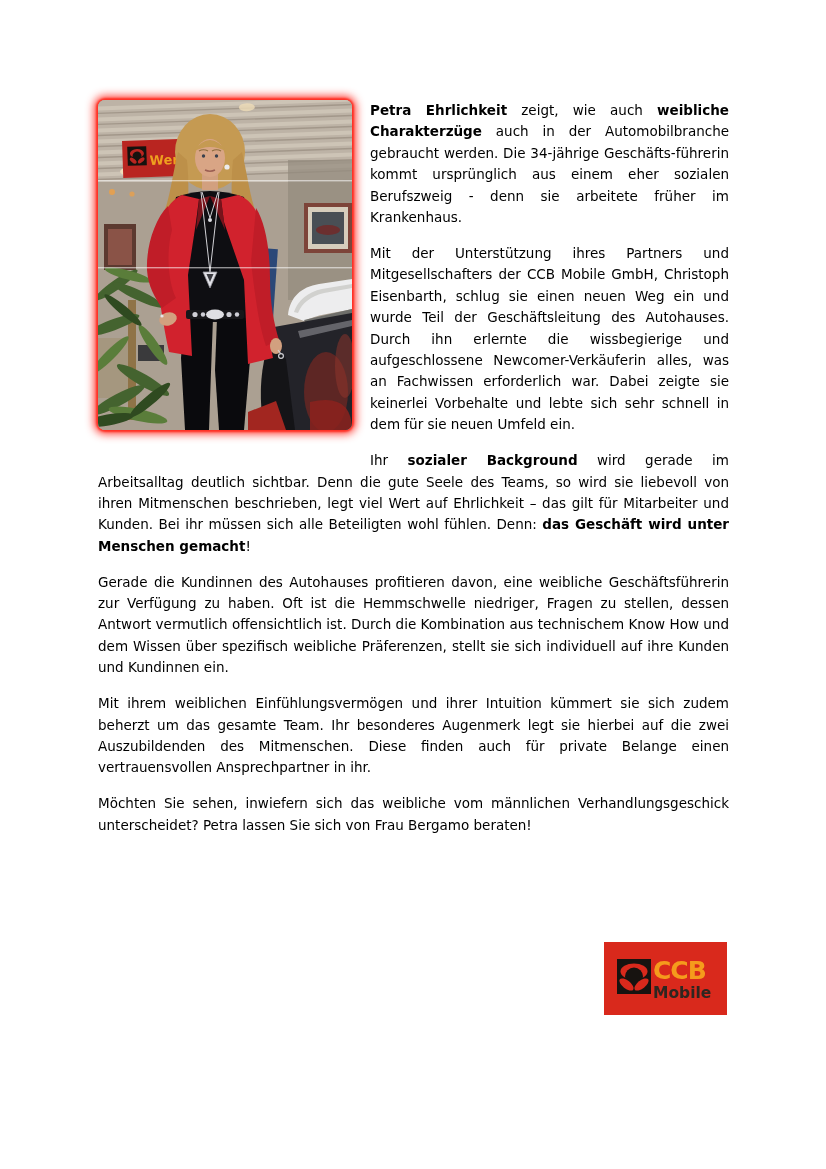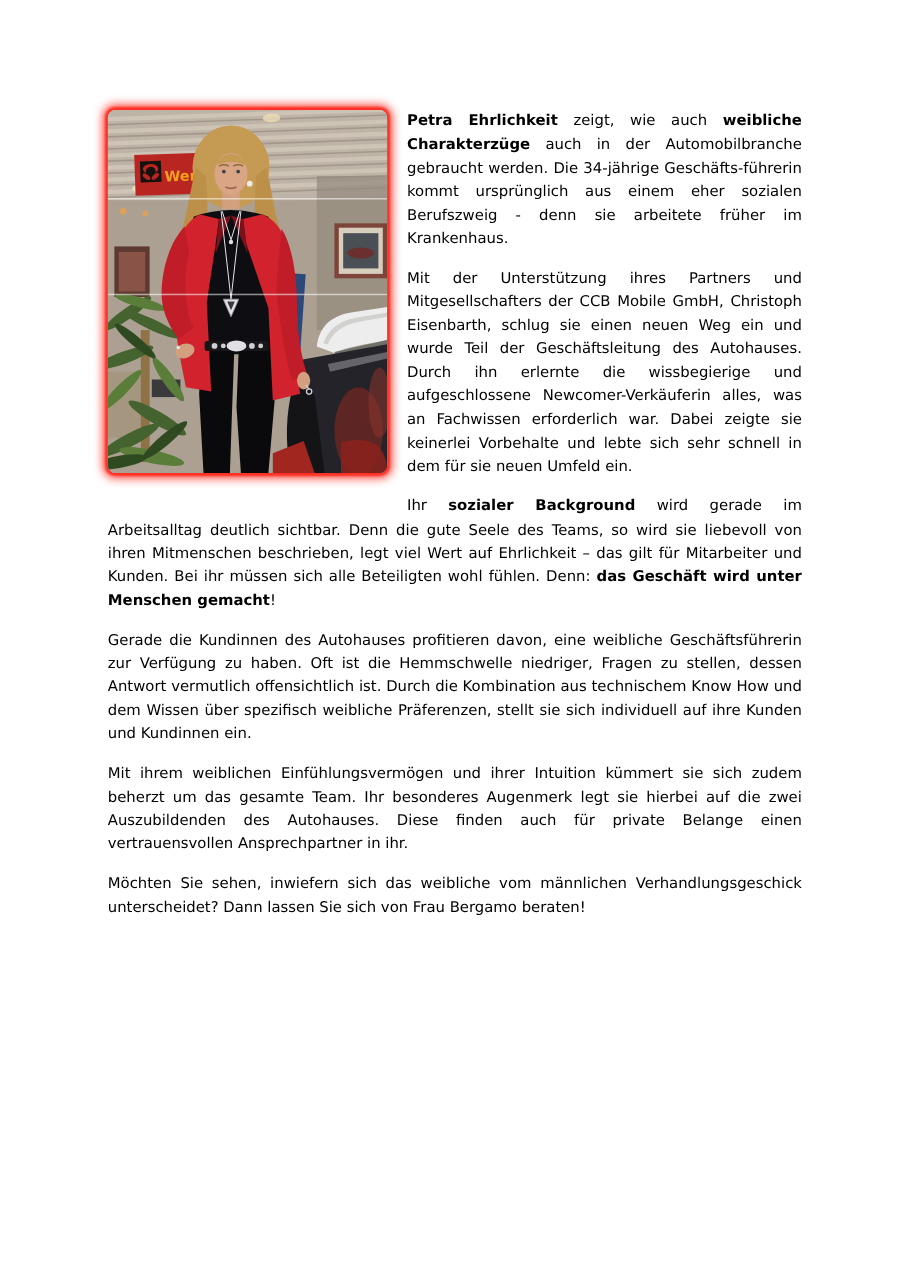--- a/index.html
+++ b/index.html
@@ -178,19 +178,34 @@
     </figure>
 
     <p class="para"><b>Petra Ehrlichkeit</b><span> zeigt, wie auch </span><b>weibliche Charakterzüge</b><span> auch in der Automobilbranche gebraucht werden. Die 34-jährige Geschäfts-führerin kommt ursprünglich aus einem eher sozialen Berufszweig -  denn sie arbeitete früher im Krankenhaus.</span></p>
 
     <p class="para"><span>Mit der Unterstützung ihres Partners und Mitgesellschafters der CCB Mobile GmbH, Christoph Eisenbarth, schlug sie einen neuen Weg ein und wurde Teil der Geschäftsleitung des Autohauses. Durch ihn erlernte die wissbegierige und aufgeschlossene Newcomer-Verkäuferin alles, was an Fachwissen erforderlich war. Dabei zeigte sie keinerlei Vorbehalte und lebte sich sehr schnell in dem für sie neuen Umfeld ein.</span></p>
 
     <p class="para"><span>Ihr </span><b>sozialer Background</b><span> wird gerade im Arbeitsalltag deutlich sichtbar. Denn die gute Seele des Teams, so wird sie liebevoll von ihren Mitmenschen beschrieben, legt viel Wert auf Ehrlichkeit – das gilt für Mitarbeiter und Kunden. Bei ihr müssen sich alle Beteiligten wohl fühlen. Denn: </span><b>das Geschäft wird unter Menschen gemacht</b><span>!</span></p>
 
     <p class="para"><span>Gerade die Kundinnen des Autohauses profitieren davon, eine weibliche Geschäftsführerin zur Verfügung zu haben. Oft ist die Hemmschwelle niedriger, Fragen zu stellen, dessen Antwort vermutlich offensichtlich ist. Durch die Kombination aus technischem Know How und dem Wissen über spezifisch weibliche Präferenzen, stellt sie sich individuell auf ihre Kunden und Kundinnen ein.</span></p>
 
-    <p class="para"><span>Mit ihrem weiblichen Einfühlungsvermögen und ihrer Intuition kümmert sie sich zudem beherzt um das gesamte Team.  Ihr besonderes Augenmerk legt sie hierbei auf die zwei Auszubildenden des Autohauses. Diese finden auch für private Belange einen vertrauensvollen Ansprechpartner in ihr.</span></p>
-
-    <p class="para"><span>Möchten Sie sehen, inwiefern sich das weibliche vom männlichen Verhandlungsgeschick unterscheidet? Dann lassen Sie sich von Frau Bergamo beraten!</span></p>
+    <p class="para"><span>Mit ihrem weiblichen Einfühlungsvermögen und ihrer Intuition kümmert sie sich zudem beherzt um das gesamte Team.  Ihr besonderes Augenmerk legt sie hierbei auf die zwei Auszubildenden des Mitmenschen. Diese finden auch für private Belange einen vertrauensvollen Ansprechpartner in ihr.</span></p>
+
+    <p class="para"><span>Möchten Sie sehen, inwiefern sich das weibliche vom männlichen Verhandlungsgeschick unterscheidet? Petra lassen Sie sich von Frau Bergamo beraten!</span></p>
 
   </div>
 
+  <div class="logo">
+    <svg width="123" height="73" viewBox="0 0 123 73">
+      <rect x="0" y="0" width="123" height="73" fill="#d9291c"></rect>
+      <g>
+        <rect x="13" y="17" width="34" height="35" fill="#171310"></rect>
+        <ellipse cx="30" cy="29.5" rx="13.5" ry="8" fill="#d9291c"></ellipse>
+        <circle cx="30" cy="34.5" r="9" fill="#171310"></circle>
+        <rect x="13" y="37" width="34" height="15" fill="#171310"></rect>
+        <ellipse cx="22.5" cy="42.5" rx="8.5" ry="4" transform="rotate(38 22.5 42.5)" fill="#d9291c"></ellipse>
+        <ellipse cx="37.5" cy="42.5" rx="8.5" ry="4" transform="rotate(-38 37.5 42.5)" fill="#d9291c"></ellipse>
+      </g>
+      <text x="49" y="37" font-size="25" font-weight="bold" letter-spacing="-1" fill="#f59b1c">CCB</text>
+      <text x="49" y="56" font-size="15.5" font-weight="bold" fill="#2e2620">Mobile</text>
+    </svg>
+  </div>
 </div>
 
 </body></html>

